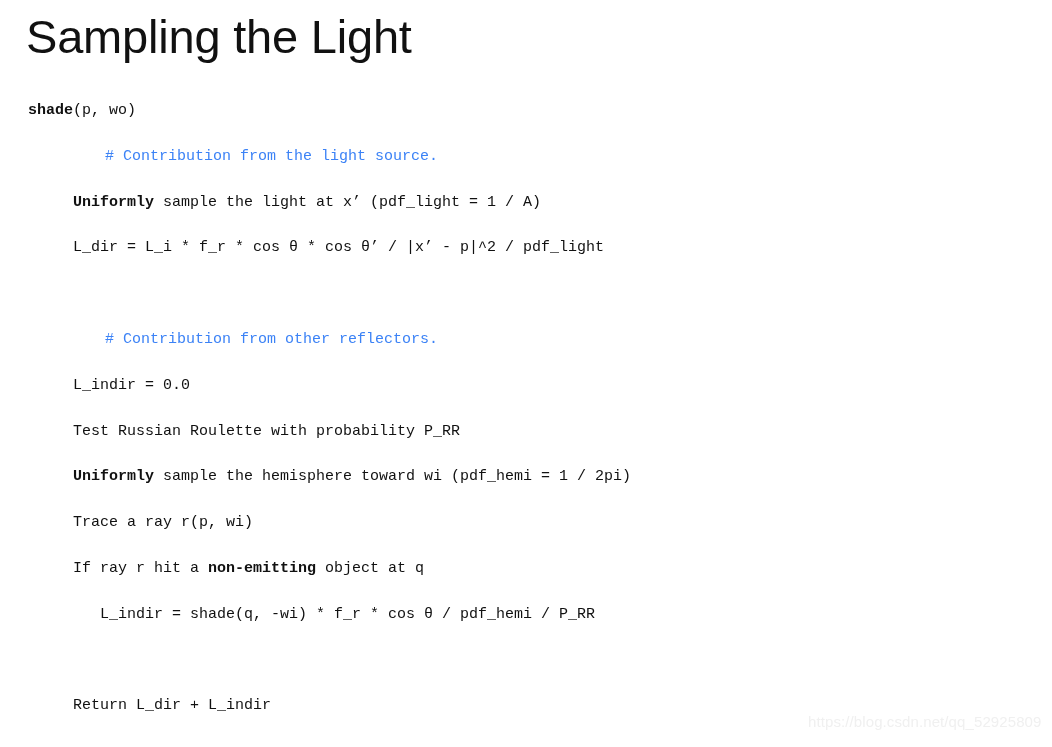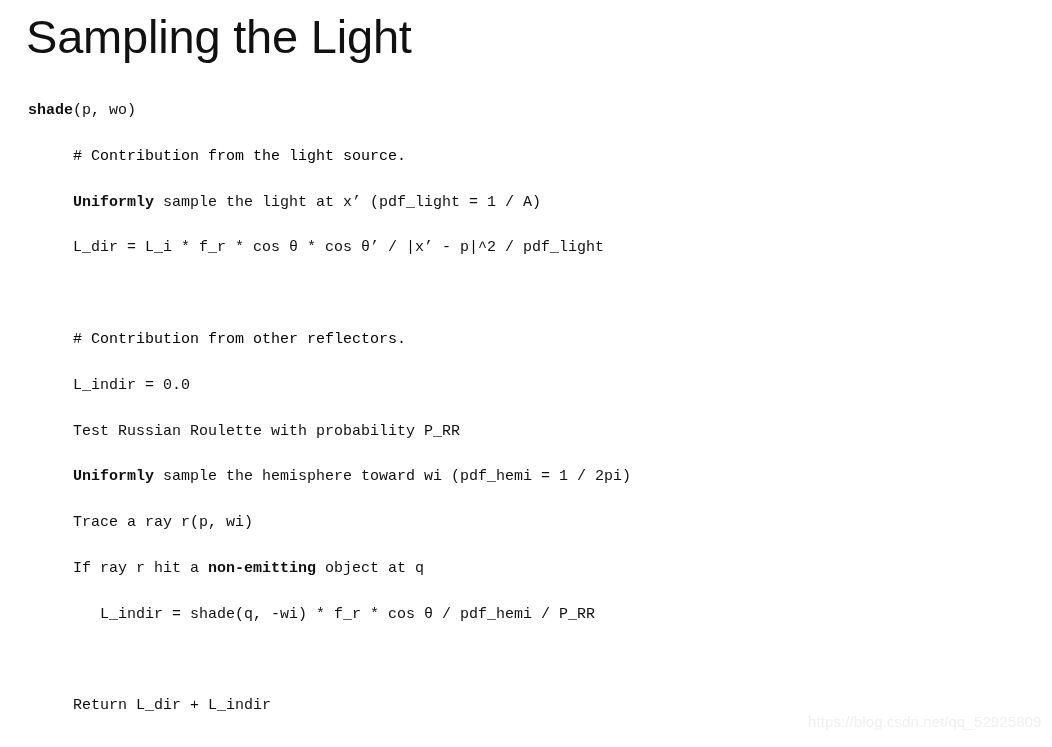--- a/index.html
+++ b/index.html
@@ -59,21 +59,22 @@
     color: transparent;
   }
 
   .tok {
     white-space: pre;
   }
   .tok.bold {
     font-weight: bold;
   }
   .tok.comment {
-    color: #000000;
+    color: #3b82f6;
+    margin-left: 32px;
   }
 
   #watermark {
     position: absolute;
     left: 808px;
     top: 713px;
     font-family: "Liberation Sans", sans-serif;
     font-size: 15px;
     line-height: 18px;
     color: #f0f0f0;

